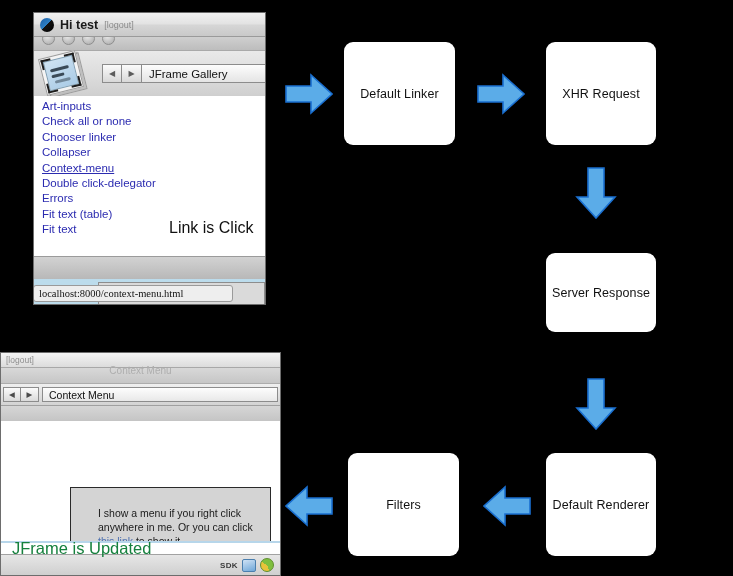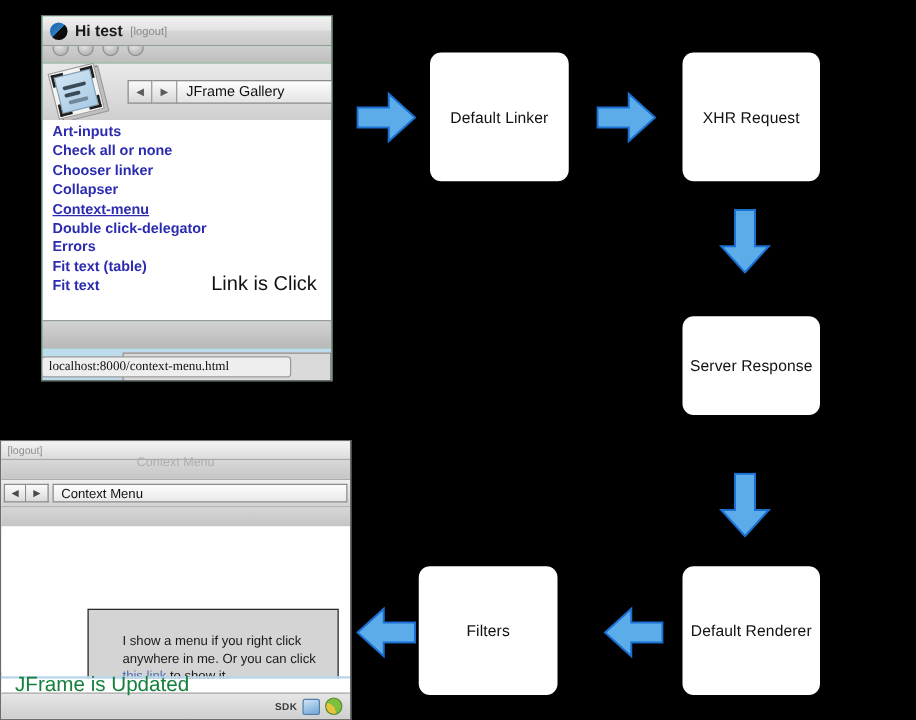--- a/index.html
+++ b/index.html
@@ -10,21 +10,21 @@
 
   
   .fc-box{position:absolute;background:#ffffff;border-radius:9px;
           display:flex;align-items:center;justify-content:center;
           color:#111;font-size:12.5px;font-family:"Liberation Sans",sans-serif;
           letter-spacing:.1px;}
   .fc-arrow{position:absolute;}
 
   
   .win1{position:absolute;left:33px;top:12px;width:233px;height:293px;
-        background:#86efac;border:1px solid #6d6d6d;box-sizing:border-box;
+        background:#a21caf;border:1px solid #6d6d6d;box-sizing:border-box;
         overflow:hidden;box-shadow:0 1px 3px rgba(0,0,0,.5);}
   .w1-titlebar{height:24px;box-sizing:border-box;
         background:linear-gradient(180deg,#f2f2f2 0%,#e2e2e2 48%,#d6d6d6 52%,#c9c9c9 100%);
         border-bottom:1px solid #9a9a9a;display:flex;align-items:center;padding:0 6px;gap:6px;}
   .logo-circ{width:14px;height:14px;border-radius:50%;
         background:linear-gradient(135deg,#1b5fa8 0%,#2d7fc4 49%,#111 50%,#000 100%);
         flex:none;}
   .hi-test{font-size:12.5px;font-weight:bold;color:#1a1a1a;}
   .logout{font-size:9px;color:#8a8a8a;}
 
@@ -55,21 +55,21 @@
         background:linear-gradient(180deg,#fbfbfb,#d8d8d8);
         display:flex;align-items:center;justify-content:center;font-size:8px;color:#5c5c5c;}
   .navbtn+.navbtn{border-left:none;}
   .navfield{flex:1;border:1px solid #8c8c8c;border-left:none;box-sizing:border-box;
         background:linear-gradient(180deg,#fdfdfd,#e4e4e4);
         display:flex;align-items:center;padding-left:7px;font-size:11.5px;color:#111;}
 
   .w1-page{position:absolute;left:0;right:0;top:83px;bottom:47px;background:#fff;
         padding:3px 0 0 8px;box-sizing:border-box;overflow:hidden;}
   .glink{display:block;color:#2b2bb0;font-size:11.5px;line-height:15.4px;
-        text-decoration:none;white-space:nowrap;font-weight:bold;}
+        text-decoration:none;white-space:nowrap;}
   .glink.u{text-decoration:underline;}
   .clicknote{position:absolute;left:135px;top:123px;font-size:16px;color:#111;
         white-space:nowrap;font-family:"Liberation Sans",sans-serif;}
 
   .w1-gray{position:absolute;left:0;right:0;bottom:25px;height:22px;
         background:linear-gradient(180deg,#d2d2d2,#b8b8b8);border-top:1px solid #9b9b9b;}
   .w1-bluebar{position:absolute;left:0;right:0;bottom:0;height:25px;background:#bcdcec;font-family:Liberation Serif, serif;}
   .w1-bluebar .inset{position:absolute;left:64px;right:0;top:3px;bottom:-6px;
         background:#dadada;border:1px solid #8d8d8d;box-sizing:border-box;}
   .statusbox{position:absolute;left:-1px;bottom:2px;width:200px;height:17px;
@@ -133,21 +133,21 @@
     </div>
 
     <div class="fc-box" style="left:546px;top:253px;width:110px;height:79px;">
       <span>Server Response</span>
     </div>
 
     <div class="fc-box" style="left:546px;top:453px;width:110px;height:103px;">
       <span>Default Renderer</span>
     </div>
 
-    <div class="fc-box" style="left:335px;top:453px;width:111px;height:103px;text-align:center;">
+    <div class="fc-box" style="left:348px;top:453px;width:111px;height:103px;text-align:center;">
       <span>Filters</span>
     </div>
 
     <svg class="fc-arrow" style="left:285px;top:73px;" width="48" height="42" viewBox="0 0 48 42">
       <polygon points="1,13 26,13 26,2 47,21 26,40 26,29 1,29" fill="#5bace8" stroke="#1a6fd0" stroke-width="1.6"></polygon>
     </svg>
 
     <svg class="fc-arrow" style="left:477px;top:73px;" width="48" height="42" viewBox="0 0 48 42">
       <polygon points="1,13 26,13 26,2 47,21 26,40 26,29 1,29" fill="#5bace8" stroke="#1a6fd0" stroke-width="1.6"></polygon>
     </svg>

